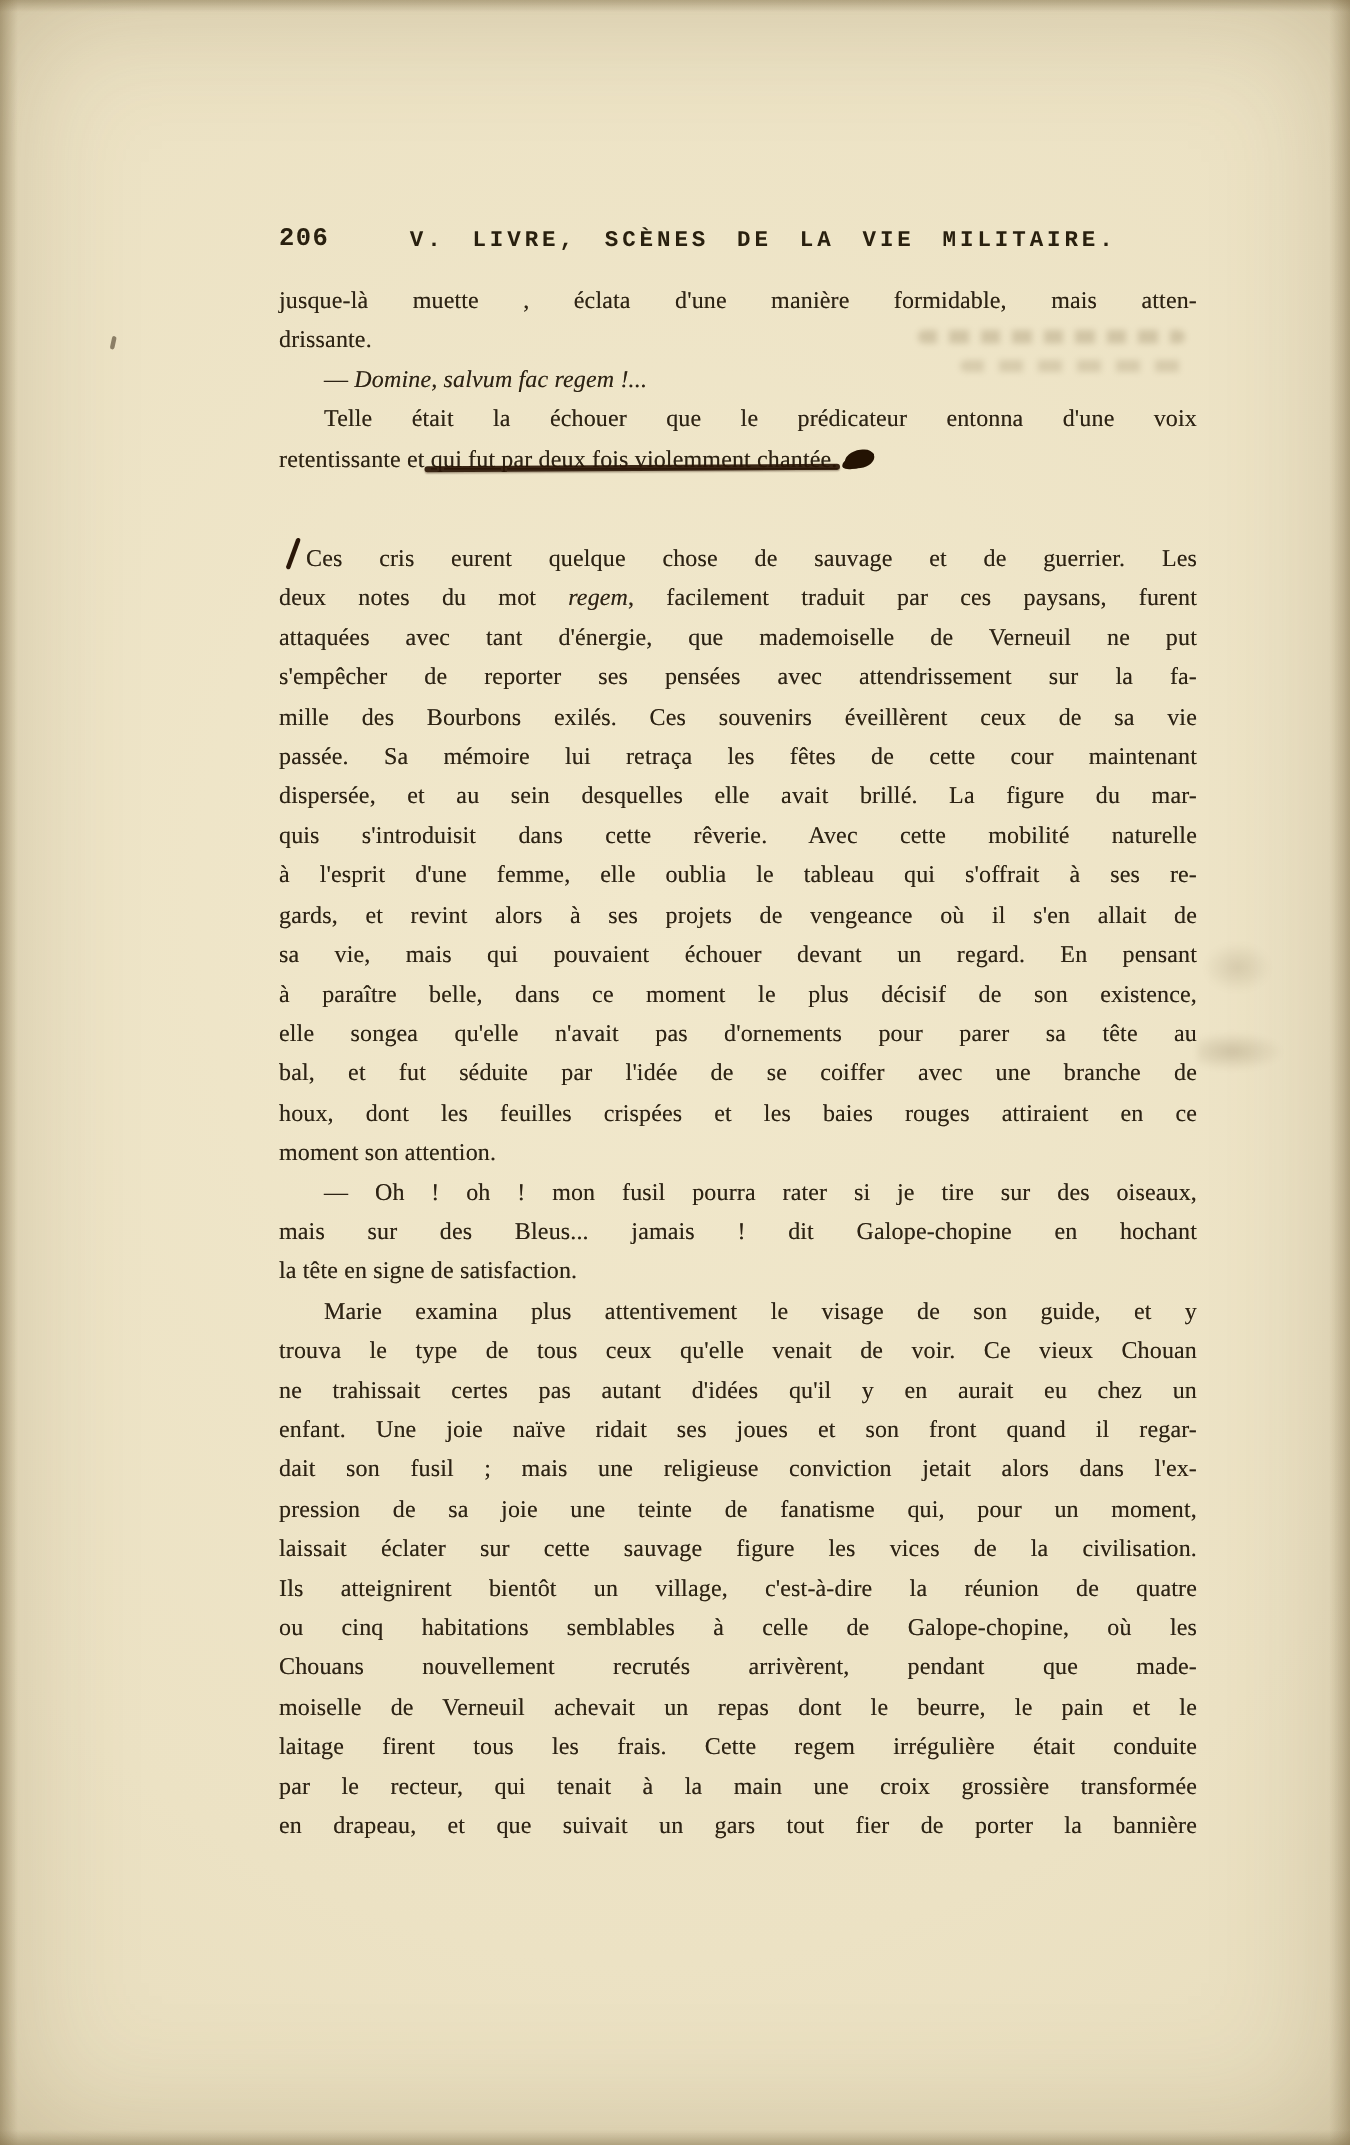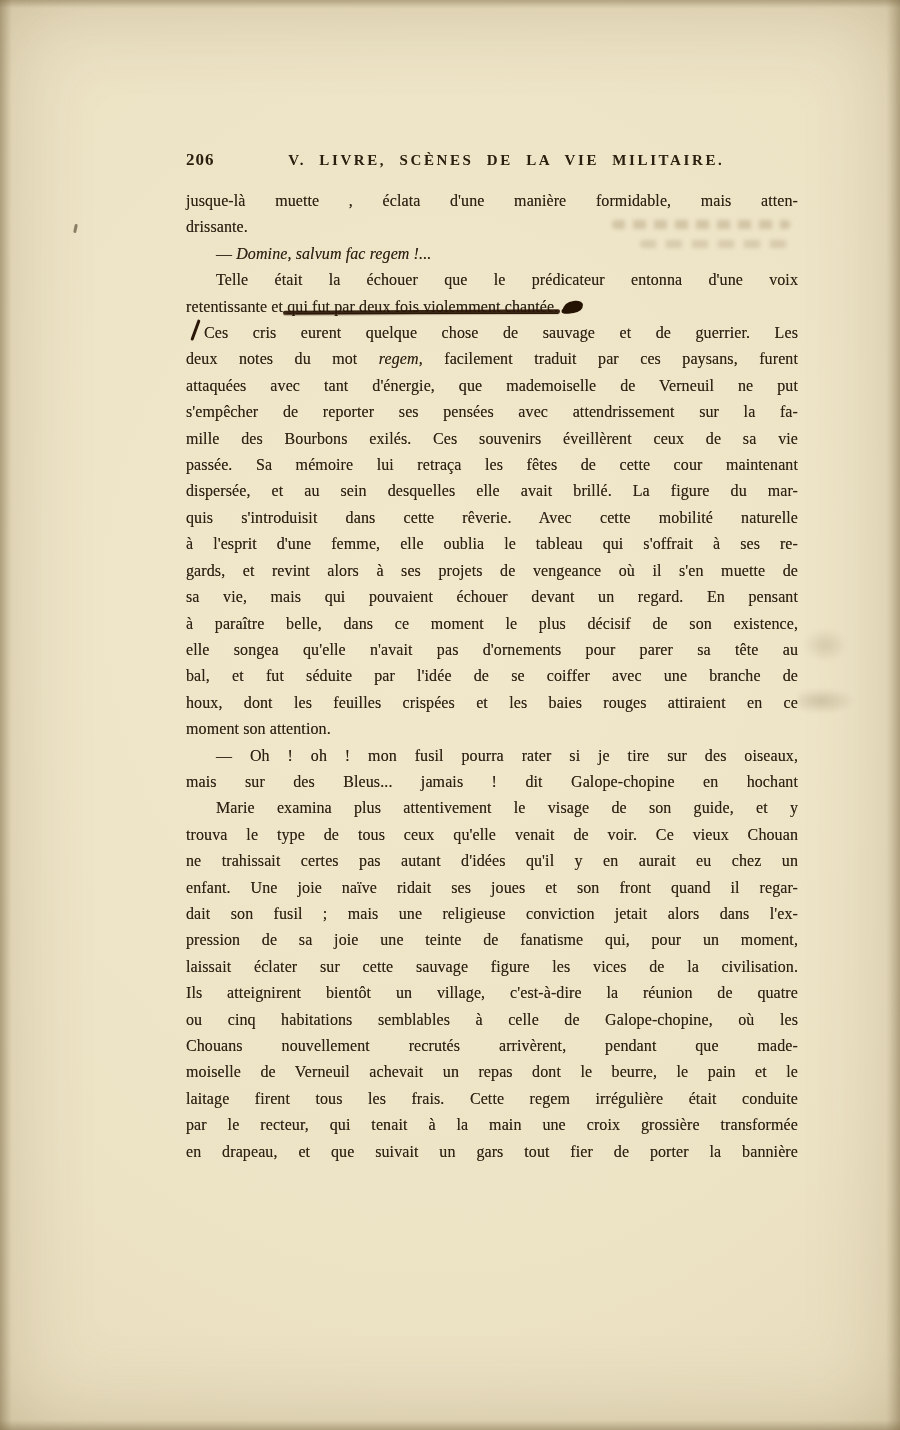--- a/index.html
+++ b/index.html
@@ -15,39 +15,40 @@
     box-shadow: inset 0 0 90px rgba(110,90,50,.28), inset 0 0 10px rgba(90,70,40,.18);
   }
   .edge { position:absolute; pointer-events:none; }
   .edge-left   { left:0; top:0; bottom:0; width:12px; background:linear-gradient(90deg, rgba(110,90,50,.35), rgba(110,90,50,0)); }
   .edge-right  { right:0; top:0; bottom:0; width:14px; background:linear-gradient(270deg, rgba(110,90,50,.32), rgba(110,90,50,0)); }
   .edge-top    { left:0; right:0; top:0; height:8px; background:linear-gradient(180deg, rgba(110,90,50,.30), rgba(110,90,50,0)); }
   .edge-bottom { left:0; right:0; bottom:0; height:10px; background:linear-gradient(0deg, rgba(110,90,50,.30), rgba(110,90,50,0)); }
 
   .header {
     position:absolute; left:186px; top:150px; width:612px;
-    display:flex; align-items:center;
+    display:flex; align-items:flex-end;
     color:#29200f;
+    font-family:Liberation Mono, monospace;
   }
   .pagenum { font-weight:bold; font-size:17px; letter-spacing:1px; }
   .running {
     flex:1; text-align:center; font-weight:bold;
     font-size:15px; letter-spacing:2.6px; word-spacing:7px;
   }
 
   .text-block {
     position:absolute; left:186px; top:188px; width:612px;
     font-size:16px; line-height:26.4px; color:#2d2314;
     letter-spacing:.1px;
     text-shadow:0 0 .4px rgba(45,35,20,.55);
   }
   .line { text-align:justify; text-align-last:justify; }
   .line.last { text-align-last:left; }
   .line.indent { text-indent:30px; }
-  .line.indent-sm { text-indent:4px; }
+  .line.indent-sm { text-indent:4px;margin-top:40px; }
   .it { font-style:italic; }
 
   
   .ink-underline { position:relative;text-decoration:underline; }
   .ink-underline::after {
     content:""; position:absolute; left:-4px; right:-2px; bottom:1px; height:3.5px;
     background:#2a1505; border-radius:2px; transform:rotate(-.35deg);
     opacity:.92; box-shadow:0 1px 1px rgba(42,21,5,.35);
   }
   .ink-blob {
@@ -116,31 +117,32 @@
       <div class="paragraph">
         <div class="line indent-sm"><span class="hand-mark"></span>Ces cris eurent quelque chose de sauvage et de guerrier. Les</div>
         <div class="line">deux notes du mot <span class="it">regem</span>, facilement traduit par ces paysans, furent</div>
         <div class="line">attaquées avec tant d'énergie, que mademoiselle de Verneuil ne put</div>
         <div class="line">s'empêcher de reporter ses pensées avec attendrissement sur la fa-</div>
         <div class="line">mille des Bourbons exilés. Ces souvenirs éveillèrent ceux de sa vie</div>
         <div class="line">passée. Sa mémoire lui retraça les fêtes de cette cour maintenant</div>
         <div class="line">dispersée, et au sein desquelles elle avait brillé. La figure du mar-</div>
         <div class="line">quis s'introduisit dans cette rêverie. Avec cette mobilité naturelle</div>
         <div class="line">à l'esprit d'une femme, elle oublia le tableau qui s'offrait à ses re-</div>
-        <div class="line">gards, et revint alors à ses projets de vengeance où il s'en muette de</div>
+        <div class="line">gards, et revint alors à ses projets de vengeance où il s'en allait de</div>
         <div class="line">sa vie, mais qui pouvaient échouer devant un regard. En pensant</div>
         <div class="line">à paraître belle, dans ce moment le plus décisif de son existence,</div>
         <div class="line">elle songea qu'elle n'avait pas d'ornements pour parer sa tête au</div>
         <div class="line">bal, et fut séduite par l'idée de se coiffer avec une branche de</div>
         <div class="line">houx, dont les feuilles crispées et les baies rouges attiraient en ce</div>
         <div class="line last">moment son attention.</div>
       </div>
       <div class="paragraph">
         <div class="line indent">— Oh ! oh ! mon fusil pourra rater si je tire sur des oiseaux,</div>
         <div class="line">mais sur des Bleus... jamais ! dit Galope-chopine en hochant</div>
+        <div class="line last">la tête en signe de satisfaction.</div>
       </div>
       <div class="paragraph">
         <div class="line indent">Marie examina plus attentivement le visage de son guide, et y</div>
         <div class="line">trouva le type de tous ceux qu'elle venait de voir. Ce vieux Chouan</div>
         <div class="line">ne trahissait certes pas autant d'idées qu'il y en aurait eu chez un</div>
         <div class="line">enfant. Une joie naïve ridait ses joues et son front quand il regar-</div>
         <div class="line">dait son fusil ; mais une religieuse conviction jetait alors dans l'ex-</div>
         <div class="line">pression de sa joie une teinte de fanatisme qui, pour un moment,</div>
         <div class="line">laissait éclater sur cette sauvage figure les vices de la civilisation.</div>
         <div class="line">Ils atteignirent bientôt un village, c'est-à-dire la réunion de quatre</div>

